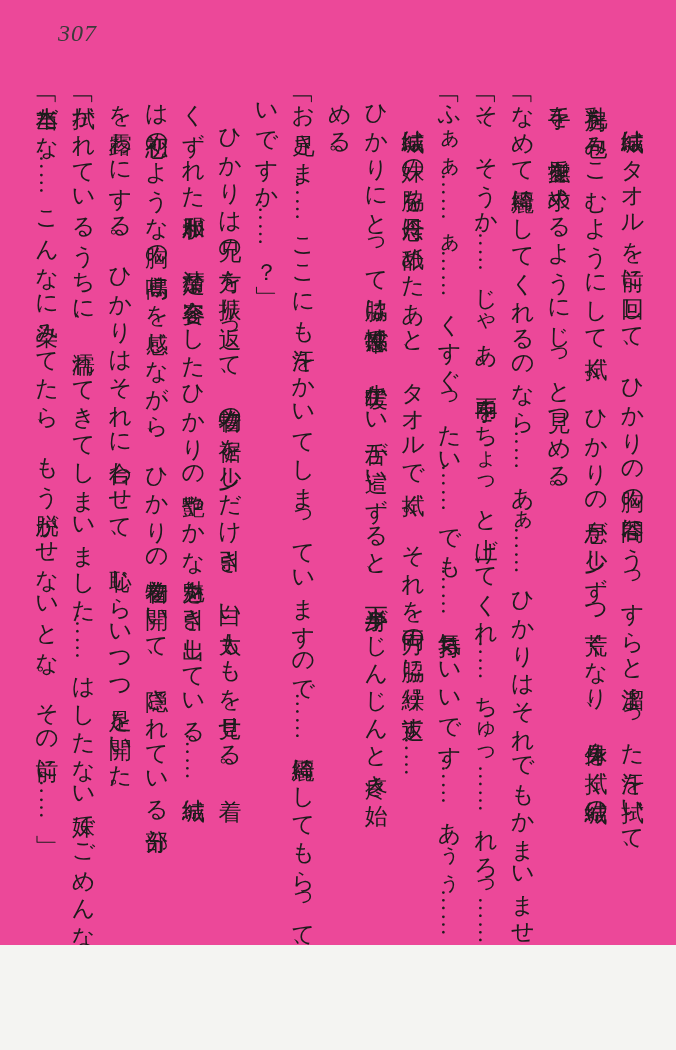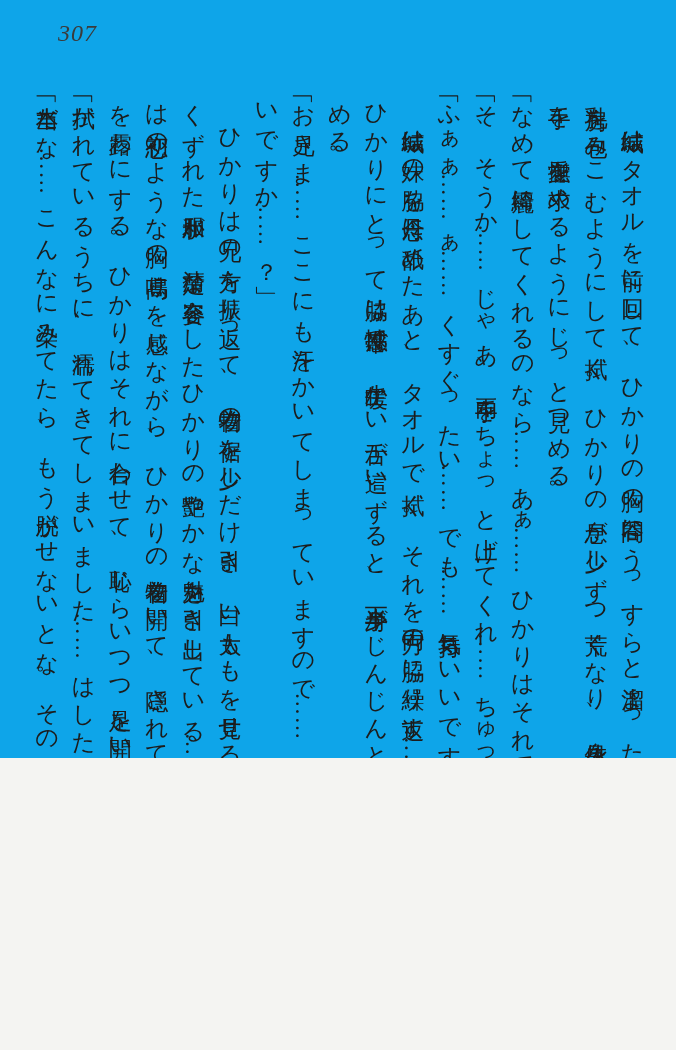--- a/index.html
+++ b/index.html
@@ -8,22 +8,22 @@
   }
   body {
     width: 676px;
     height: 1050px;
     background: #f4f4f2;
     font-family: "Liberation Serif", "DejaVu Serif", serif;
   }
   .page {
     position: relative;
     width: 676px;
-    height: 758px;
-    background: #0ea5e9;
+    height: 945px;
+    background: #ec4899;
     overflow: hidden;
   }
   .page-number {
     position: absolute;
     top: 20px;
     left: 58px;
     font-size: 24px;
     font-style: italic;
     letter-spacing: 1px;
     color: #3b3b3b;

